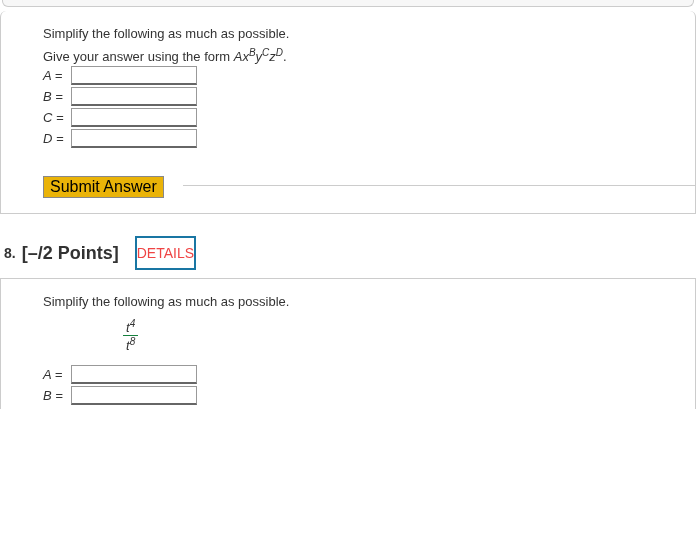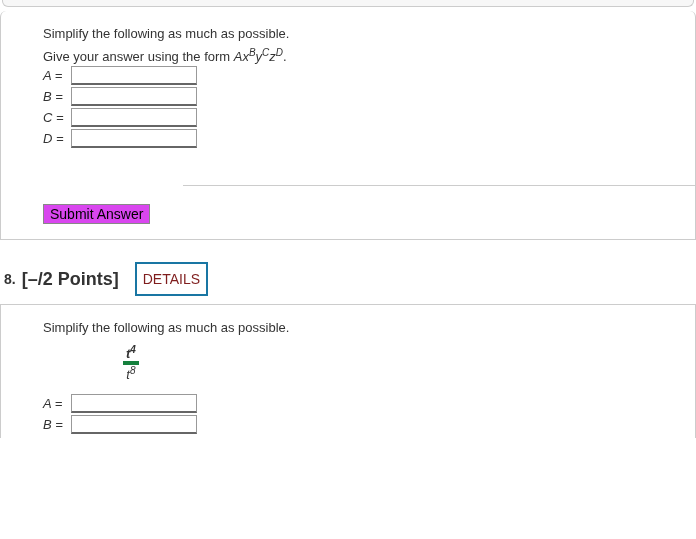--- a/index.html
+++ b/index.html
@@ -54,26 +54,25 @@
     width: 120px;
     font-size: 13px;
     padding: 0 2px;
   }
   .submit-area {
     margin-top: 28px;
     position: relative;
   }
   .submit-btn {
     font-family: Verdana, Arial, sans-serif;
-    font-size: 14px;
+    font-size: 16px;
     padding: 1px 6px;
     border: 1px solid #888;
-    background: #d946ef;
+    background: #eab308;
     cursor: pointer;
-    margin-top: 28px;
   }
   .submit-line {
     position: absolute;
     left: 140px;
     right: -10px;
     height: 1px;
     background: #ccc;
     top: 9px;
   }
   .header-bar {
@@ -88,30 +87,30 @@
     font-weight: bold;
     font-size: 14px;
     margin-right: 6px;
   }
   .points {
     font-weight: bold;
     font-size: 18px;
   }
   .details-btn {
     border: 2px solid #1976a3;
-    color: #7f1d1d;
-    padding: 7px 6px;
+    color: #ef4444;
+    padding: 7px 0;
     font-size: 14px;
     margin-left: 16px;
     background: #fff;
     cursor: pointer;
     font-family: inherit;
   }
   .frac { display:inline-block; vertical-align:middle; text-align:center;}
-  .frac .num { display:block; border-bottom:4px solid #15803d; padding:0 3px;font-weight:bold;}
+  .frac .num { display:block; border-bottom:1px solid #15803d; padding:0 3px;}
   .frac .den { display:block; padding:0 3px;}
   sup { font-size:10px;}
   .top-edge {
     height: 6px;
     border: 1px solid #ccc;
     border-top: none;
     border-bottom-left-radius: 6px;
     border-bottom-right-radius: 6px;
     margin: 0 2px;
     background: #f7f7f7;

